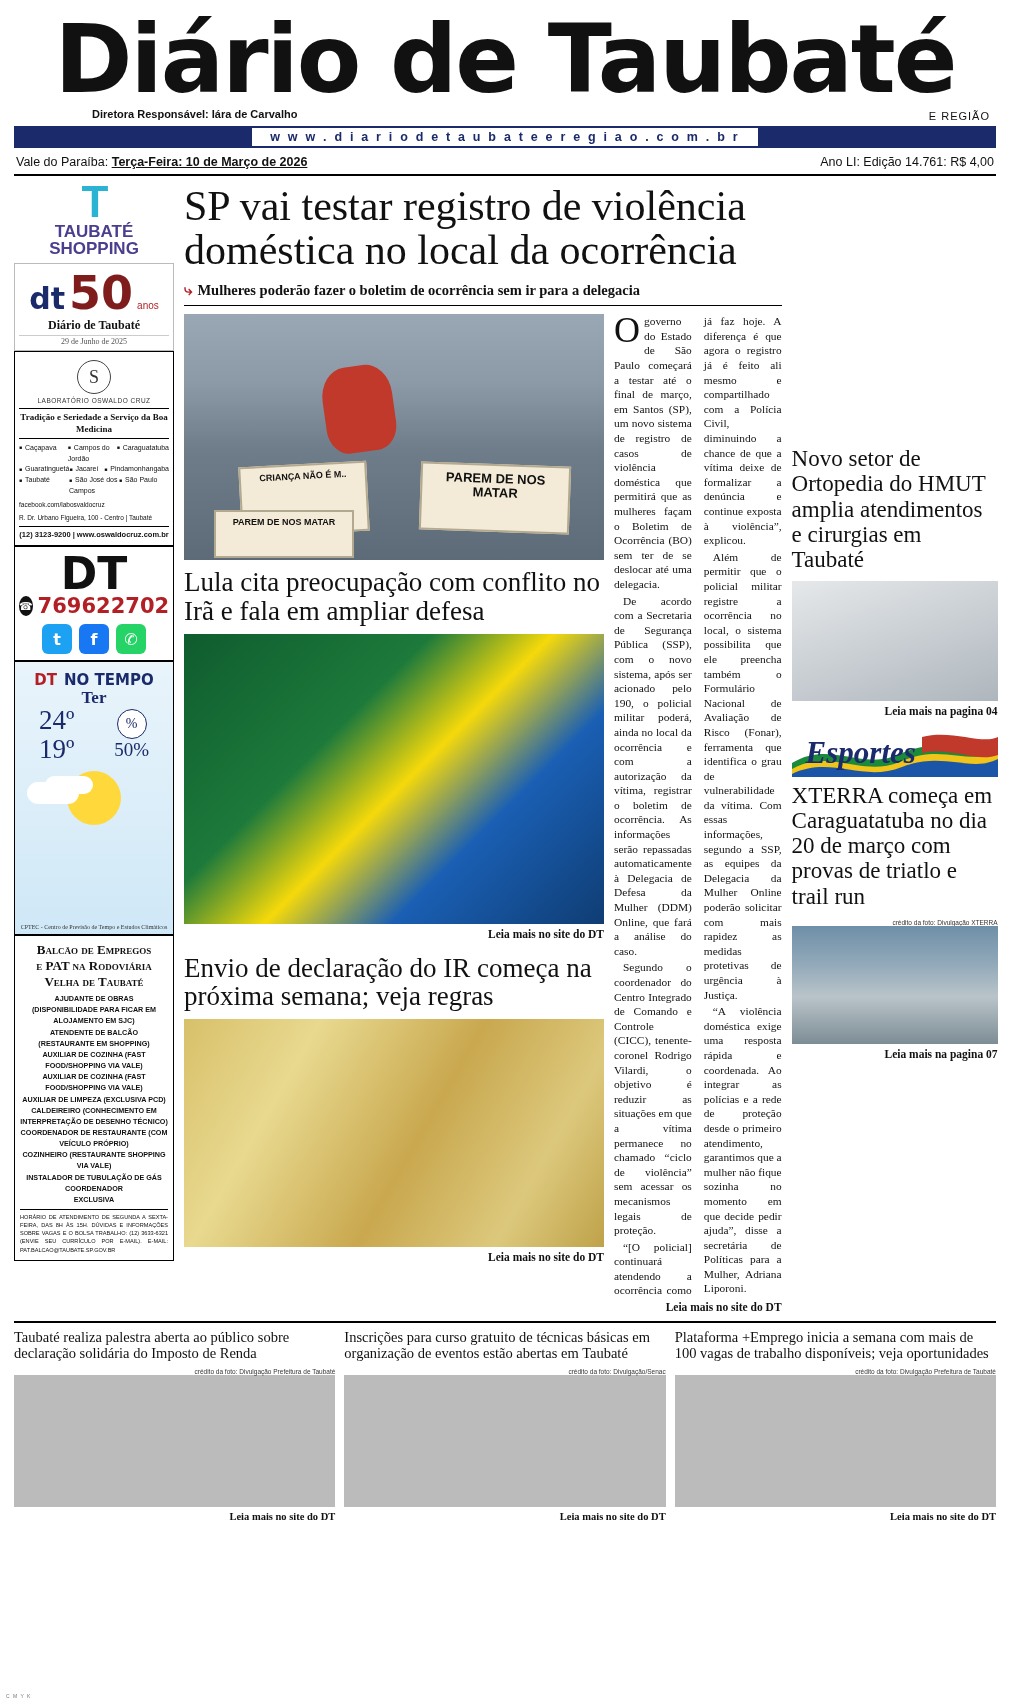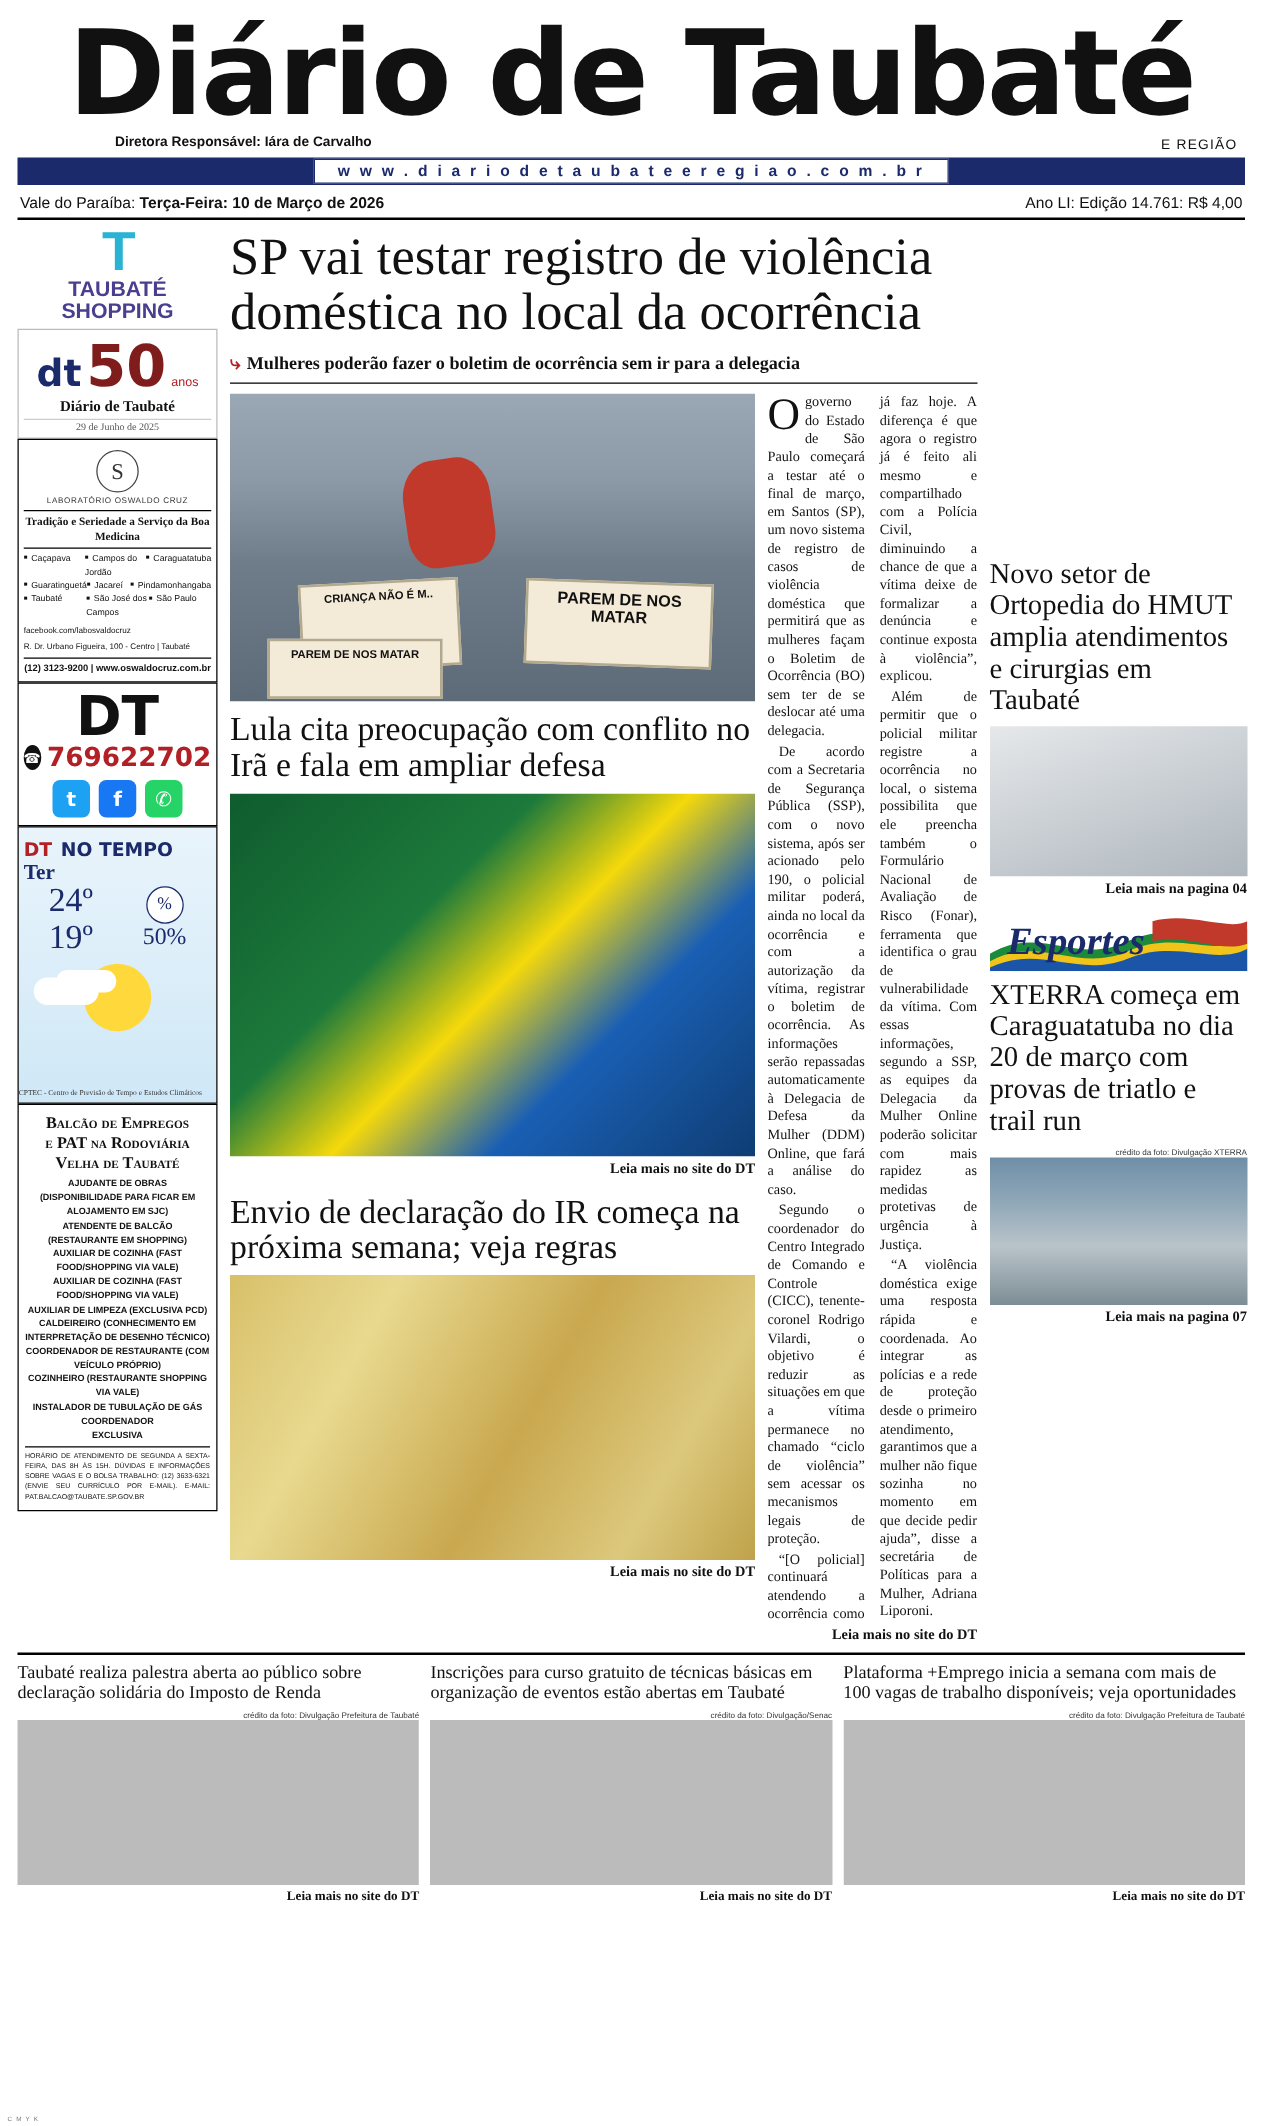--- a/index.html
+++ b/index.html
@@ -54,21 +54,21 @@
     padding:2px 18px;
     border:1px solid #1b2a6b;
   }
   .dateline {
     display:flex; justify-content:space-between; align-items:flex-end;
     font-family:"Liberation Sans", sans-serif;
     font-size:12.5px;
     padding:7px 2px 5px 2px;
     border-bottom:2px solid #000;
   }
-  .dateline b { font-weight:bold; }
+  .dateline b { font-weight:bold;text-decoration:underline; }
 
   
   .grid { display:flex; gap:10px; margin-top:8px; }
   .col-left { width:160px; flex:0 0 160px; }
   .col-mid  { flex:1 1 auto; }
   .col-right{ width:206px; flex:0 0 206px; }
 
   
   .ad-box { border:1px solid #000; margin-bottom:7px; padding:5px; text-align:center; }
   .shopping-ad { border:none; padding:0; margin-bottom:6px; }
@@ -96,21 +96,21 @@
   .osw-phone { font-size:7.5px; font-weight:bold; border-top:1px solid #000; margin-top:3px; padding-top:3px;}
 
   .dtphone { border:1px solid #000; padding:6px 4px; text-align:center; }
   .dt-big { font-family:"DejaVu Sans", sans-serif; font-weight:bold; font-size:44px; line-height:0.95; }
   .dt-num { font-family:"DejaVu Sans", sans-serif; font-weight:bold; font-size:21px; color:#b21f24; display:flex; align-items:center; justify-content:center; gap:5px;}
   .wa-circle { width:20px;height:20px;border-radius:50%;background:#111;color:#fff;font-size:11px;display:flex;align-items:center;justify-content:center;}
   .socials { display:flex; justify-content:center; gap:7px; margin-top:6px;}
   .soc { width:30px;height:30px;border-radius:6px;display:flex;align-items:center;justify-content:center;color:#fff;font-family:"DejaVu Sans",sans-serif;font-size:16px;font-weight:bold;}
   .soc.tw{background:#1da1f2;} .soc.fb{background:#1877f2;} .soc.wa{background:#25d366;}
 
-  .weather { border:1px solid #000; padding:4px; background:linear-gradient(#e9f4fb,#cfe8f7); text-align:left; position:relative; height:222px;}
+  .weather { border:1px solid #000; padding:4px; background:linear-gradient(#e9f4fb,#cfe8f7); text-align:center; position:relative; height:274px;}
   .w-title { font-family:"DejaVu Sans", sans-serif; font-weight:bold; font-size:20px; color:#b21f24;}
   .w-title span { color:#1b2a6b; font-size:15px; }
   .w-day { font-family:"Liberation Serif", serif; font-size:17px; font-weight:bold; color:#1b2a6b; margin-top:-2px;}
   .w-temps { display:flex; align-items:center; justify-content:space-around; margin-top:-2px;}
   .w-t { font-family:"Liberation Serif", serif; font-size:27px; color:#1b2a6b; line-height:1.05;}
   .w-pct { display:flex; flex-direction:column; align-items:center; }
   .w-circ { width:30px;height:30px;border-radius:50%;background:#fff;border:1px solid #1b2a6b;display:flex;align-items:center;justify-content:center;font-size:14px;color:#1b2a6b;}
   .w-pctv { font-family:"Liberation Serif", serif; font-size:19px; color:#1b2a6b;}
   .w-sun { width:54px;height:54px;border-radius:50%;background:#ffd93b;margin:8px auto 0; position:relative;}
   .w-cloud { width:52px;height:22px;background:#fff;border-radius:14px;position:absolute;left:12px;top:120px;box-shadow:16px -8px 0 -2px #fff;}

